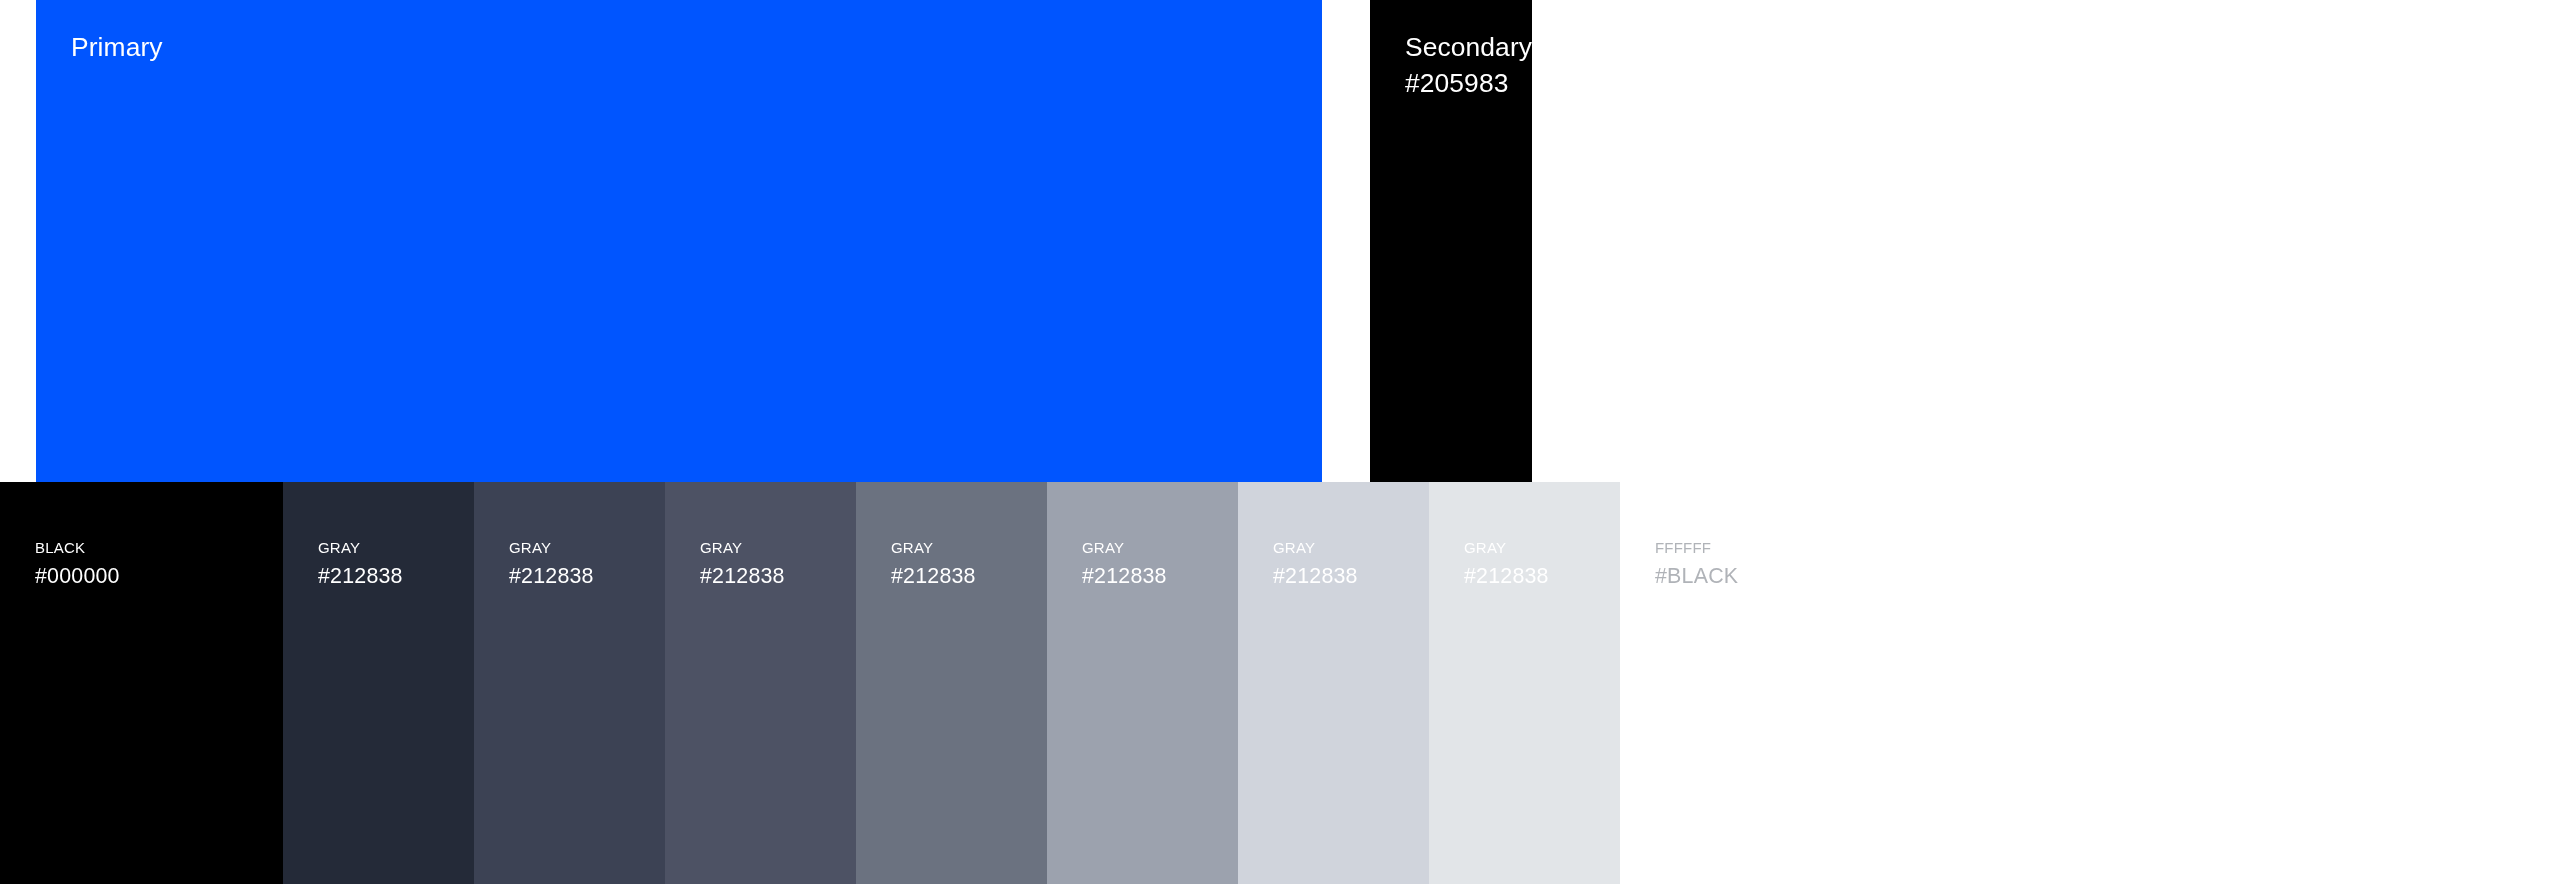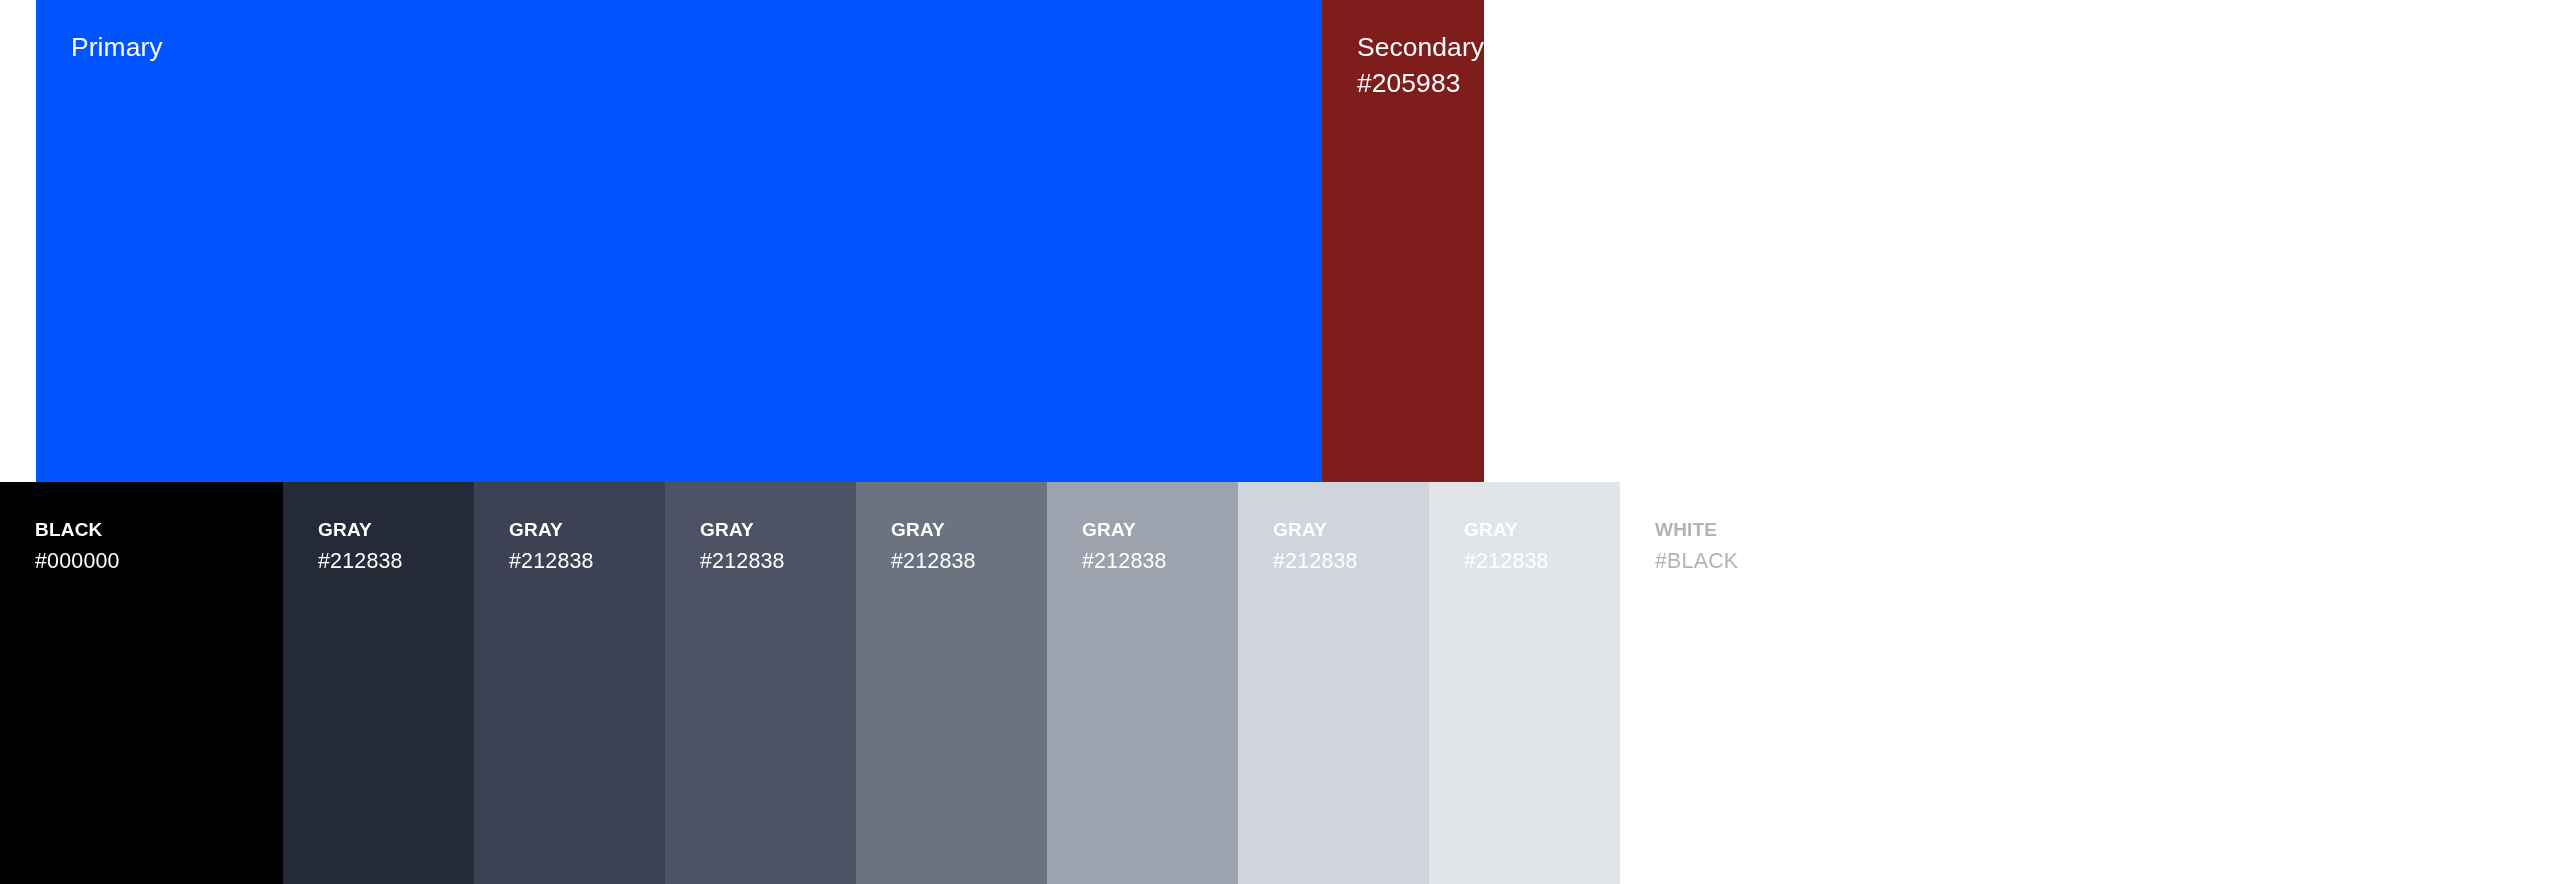--- a/index.html
+++ b/index.html
@@ -69,46 +69,47 @@
     position: relative;
     box-sizing: border-box;
     padding: 38px 0 0 35px;
     flex: 0 0 auto;
   }
   .neutral-swatch.fill-rest {
     flex: 1 1 auto;
   }
   .neutral-name {
     display: block;
-    font-size: 19px;
+    font-size: 15px;
     line-height: 1.1;
-    font-weight: 700;
+    font-weight: 400;
     letter-spacing: 0.2px;
     white-space: nowrap;
+    margin-top: 20px;
   }
   .neutral-hex {
     display: block;
     font-size: 21.4px;
     line-height: 1.1;
     font-weight: 400;
     letter-spacing: 0.2px;
     white-space: nowrap;
     margin-top: 8.8px;
   }
 </style>
 </head>
 <body>
 
 <div id="palette">
 
   <div class="brand-row">
       <div class="brand-swatch" style="width: 1286px; background: rgb(0, 85, 255); color: rgb(255, 255, 255);">
         <span class="brand-name">Primary</span>
       </div>
-      <div class="brand-swatch fill-rest" style="background: #7f1d1d; color: rgb(255, 255, 255);">
+      <div class="brand-swatch fill-rest" style="background: #000000; color: rgb(255, 255, 255); margin-left: 48px;">
         <span class="brand-name">Secondary</span>
         <span class="brand-hex">#205983</span>
       </div>
     </div>
 
   <div class="neutral-row">
       <div class="neutral-swatch" style="width: 283px; background: rgb(0, 0, 0); color: rgb(255, 255, 255);">
         <span class="neutral-name">BLACK</span>
         <span class="neutral-hex">#000000</span>
       </div>
@@ -134,19 +135,19 @@
       </div>
       <div class="neutral-swatch" style="width: 191px; background: rgb(208, 212, 220); color: rgb(255, 255, 255);">
         <span class="neutral-name">GRAY</span>
         <span class="neutral-hex">#212838</span>
       </div>
       <div class="neutral-swatch" style="width: 191px; background: rgb(226, 229, 232); color: rgb(255, 255, 255);">
         <span class="neutral-name">GRAY</span>
         <span class="neutral-hex">#212838</span>
       </div>
       <div class="neutral-swatch fill-rest" style="background: rgb(255, 255, 255); color: rgb(176, 179, 184);">
-        <span class="neutral-name">WHITE</span>
+        <span class="neutral-name">FFFFFF</span>
         <span class="neutral-hex">#BLACK</span>
       </div>
     </div>
 
 </div>
 
 
 </body></html>

